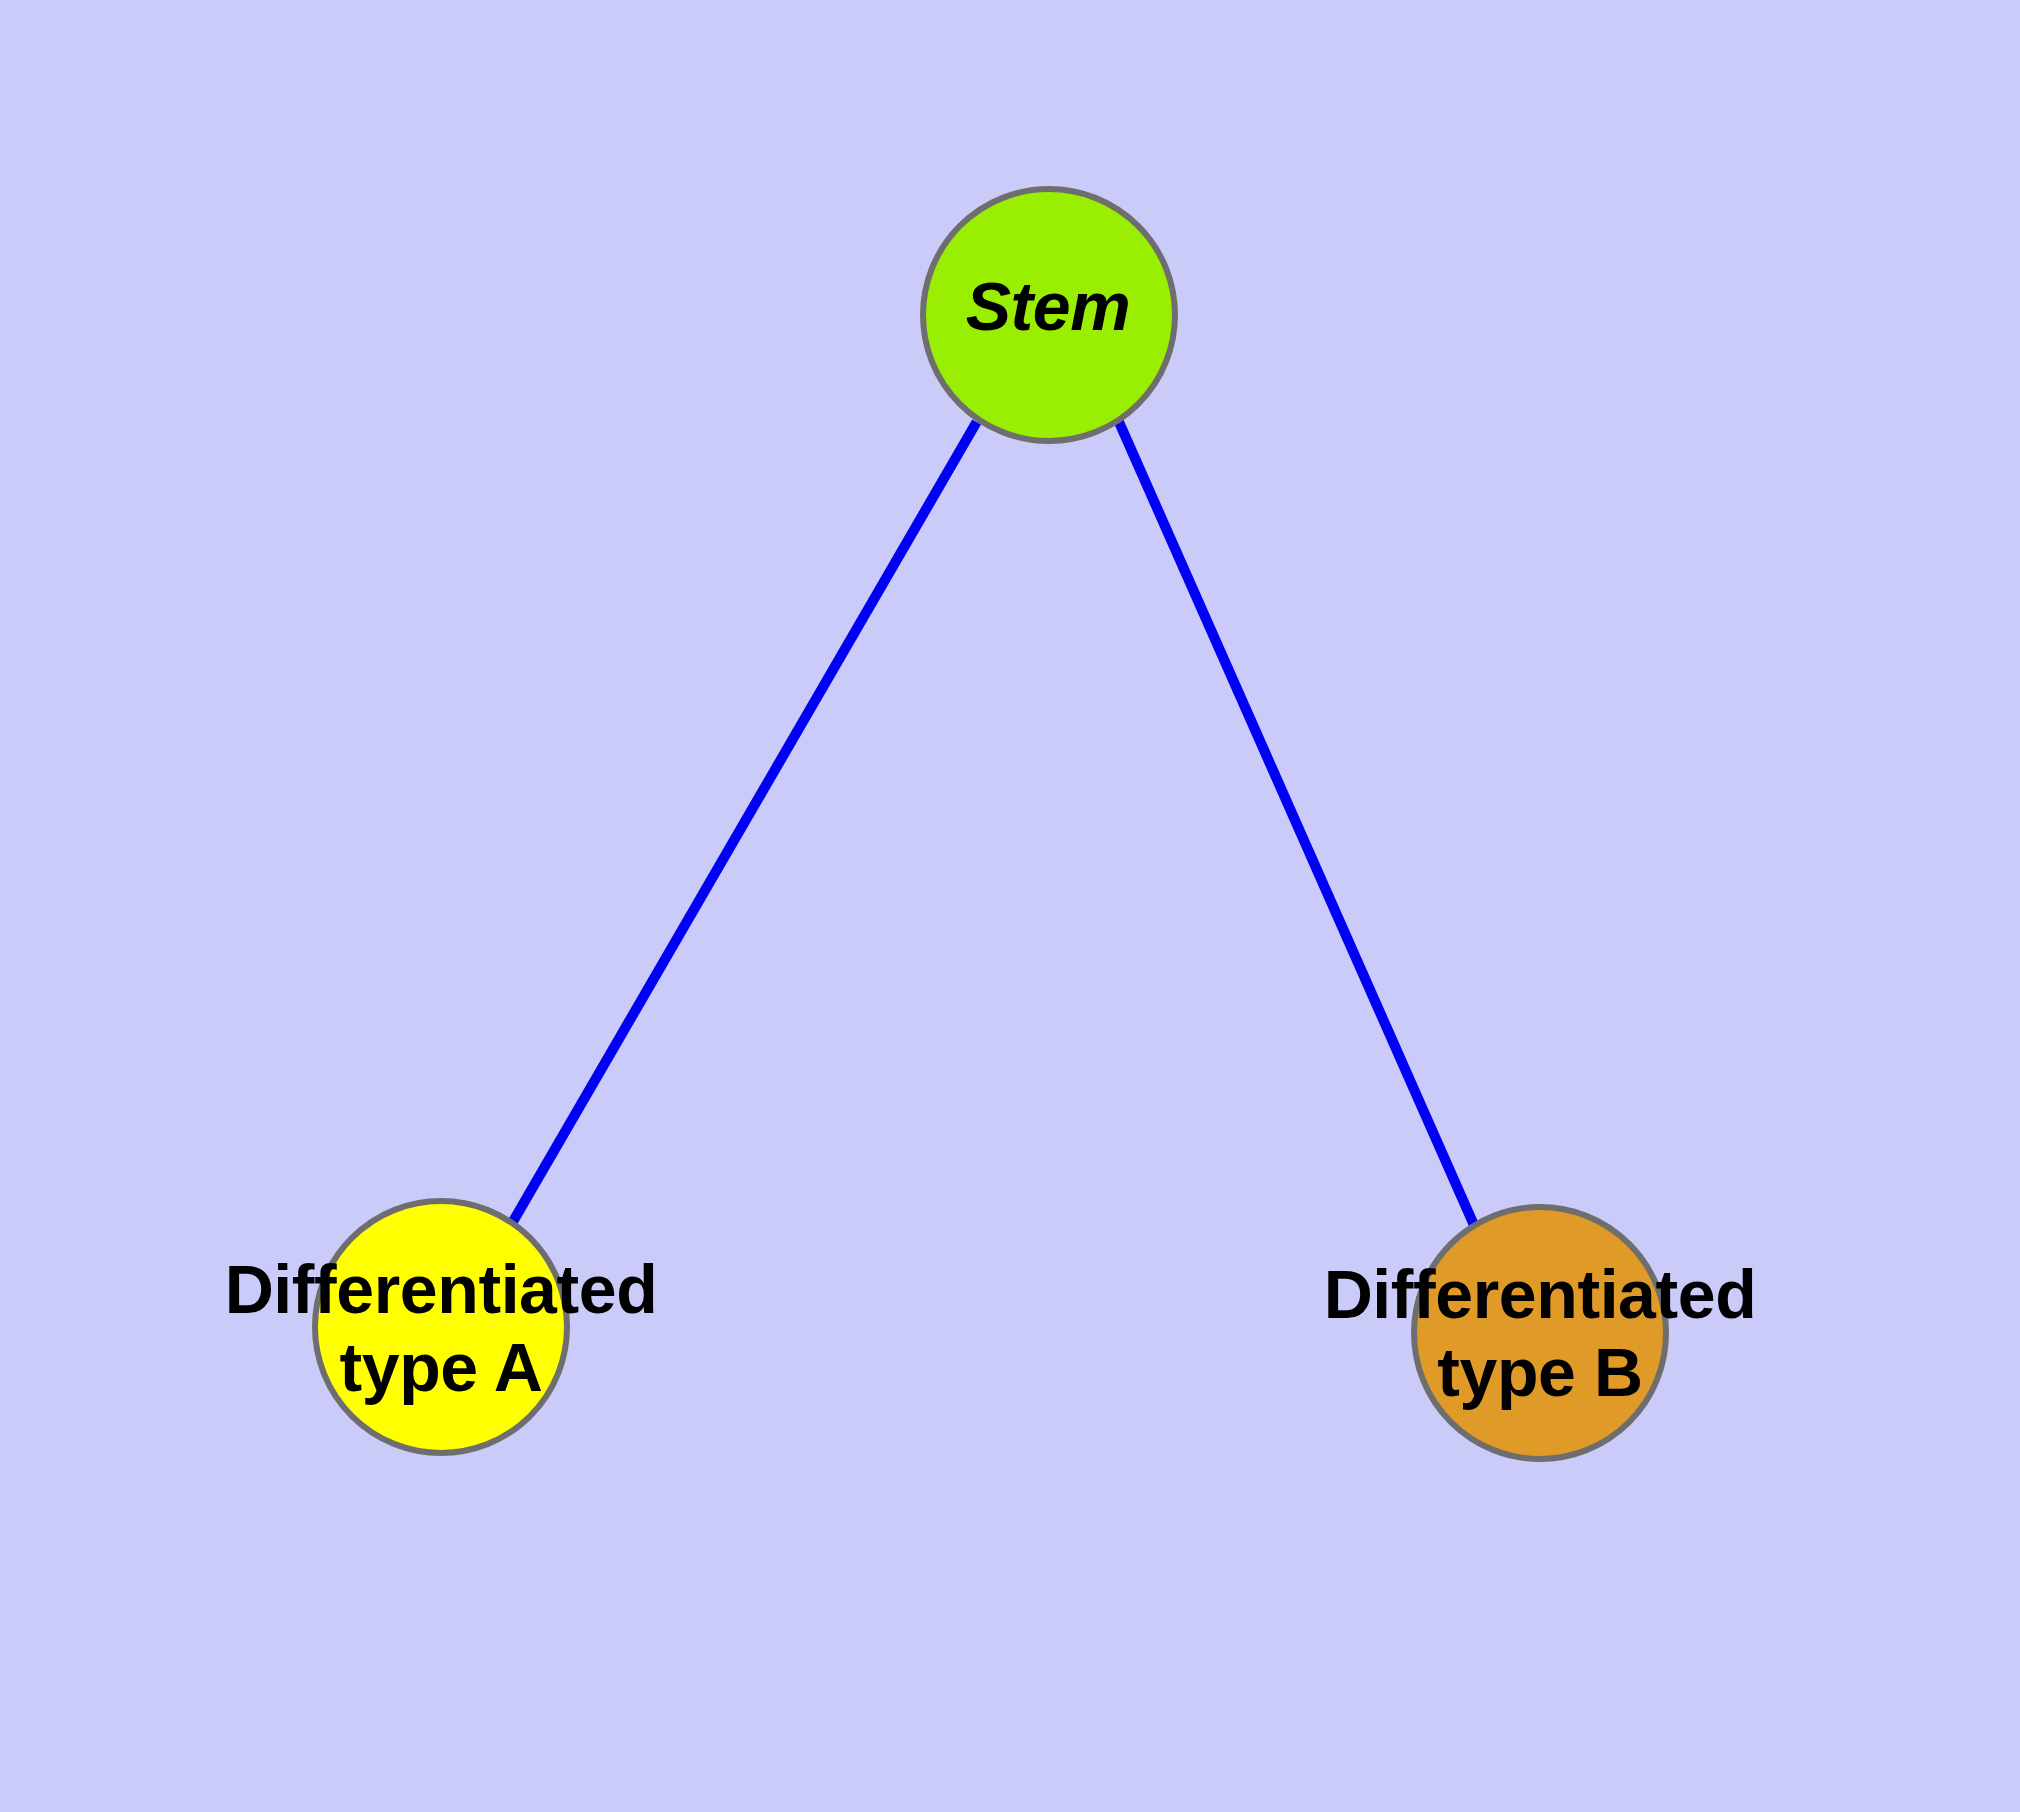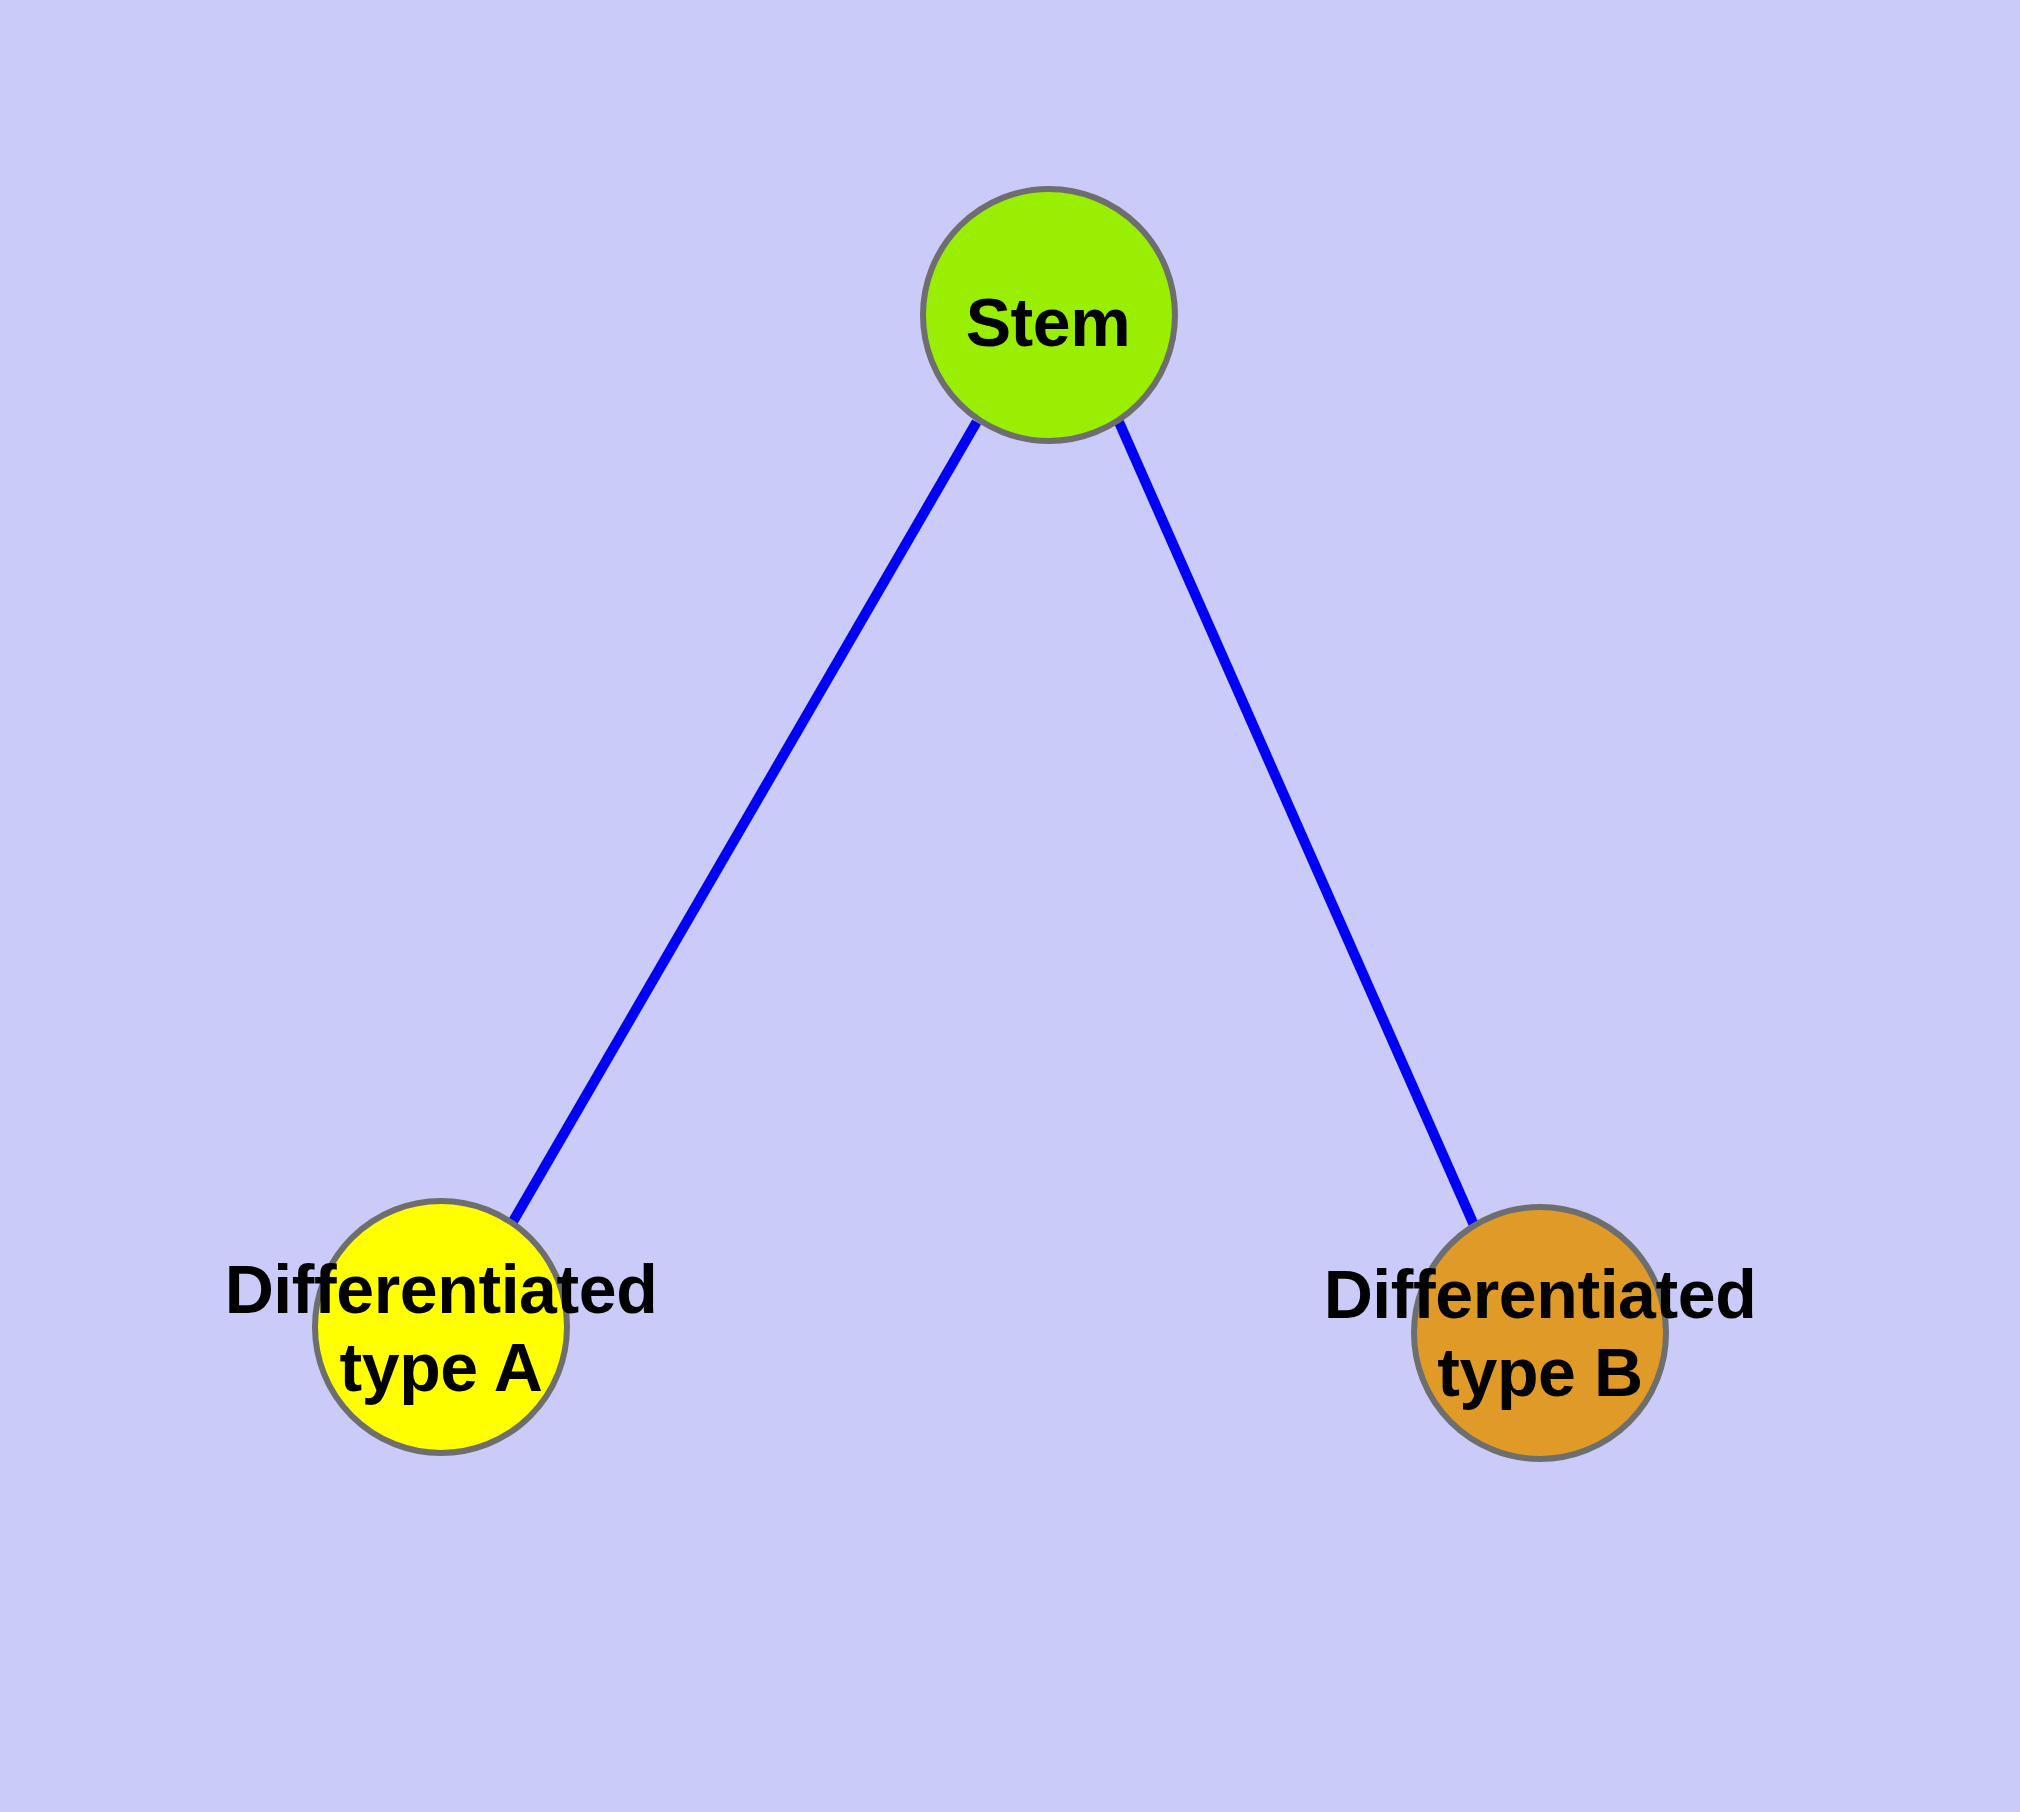--- a/index.html
+++ b/index.html
@@ -57,23 +57,24 @@
     color: #000000;
     font-weight: bold;
     text-align: center;
     white-space: pre;
     line-height: 1.14;
     letter-spacing: -0.4px;
     pointer-events: none;
   }
   #label-stem {
     left: 792px;
-    top: 284px;
+    top: 268px;
     width: 512px;
     font-size: 68px;
+    font-style: italic;
   }
   #label-diff-a {
     left: 185px;
     top: 1251px;
     width: 512px;
     font-size: 68px;
   }
   #label-diff-b {
     left: 1284px;
     top: 1256px;

